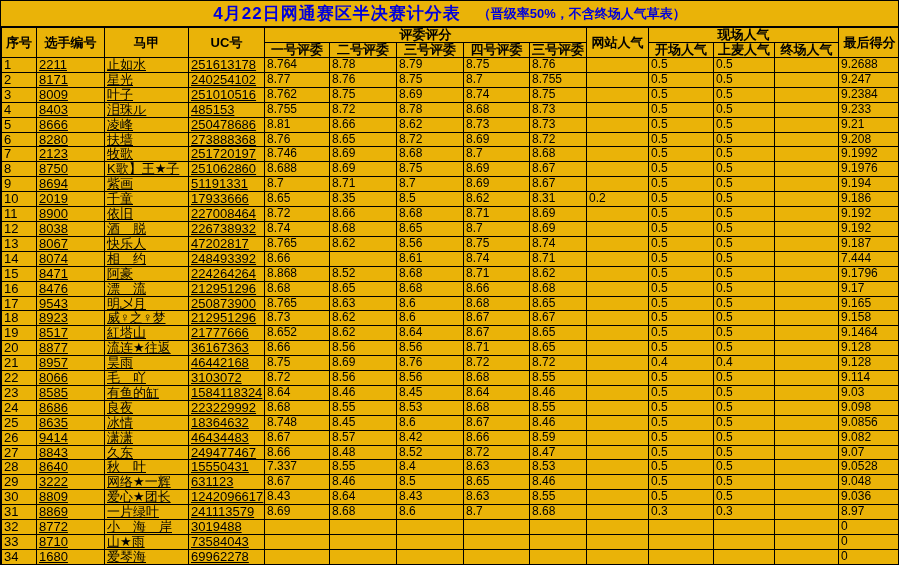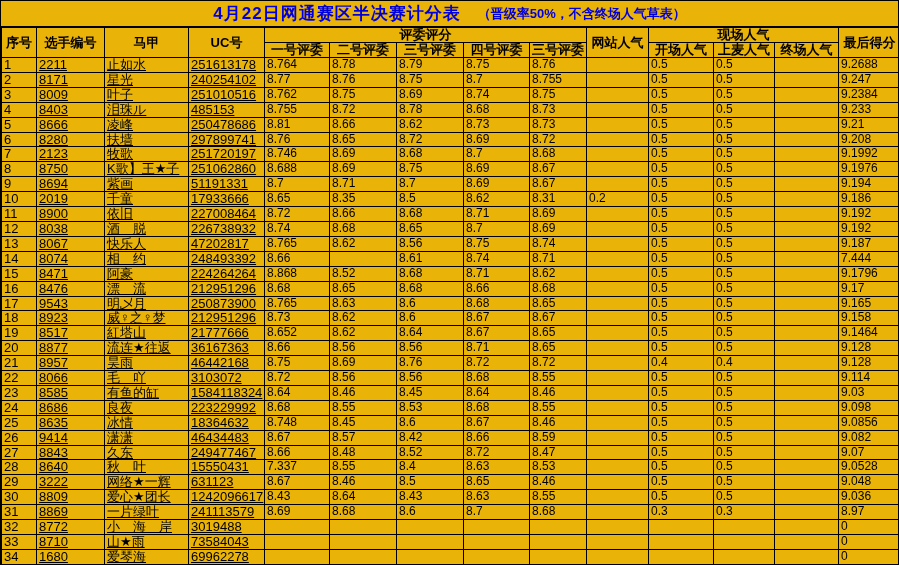--- a/index.html
+++ b/index.html
@@ -170,21 +170,21 @@
           <td class="c9"></td>
           <td class="c10">0.5</td>
           <td class="c11">0.5</td>
           <td class="c12"></td>
           <td class="c13">9.21</td>
         </tr>
         <tr>
           <td class="c0">6</td>
           <td class="c1">8280</td>
           <td class="c2">扶墙</td>
-          <td class="c3">297899741</td>
+          <td class="c3">273888368</td>
           <td class="c4">8.76</td>
           <td class="c5">8.65</td>
           <td class="c6">8.72</td>
           <td class="c7">8.69</td>
           <td class="c8">8.72</td>
           <td class="c9"></td>
           <td class="c10">0.5</td>
           <td class="c11">0.5</td>
           <td class="c12"></td>
           <td class="c13">9.208</td>

